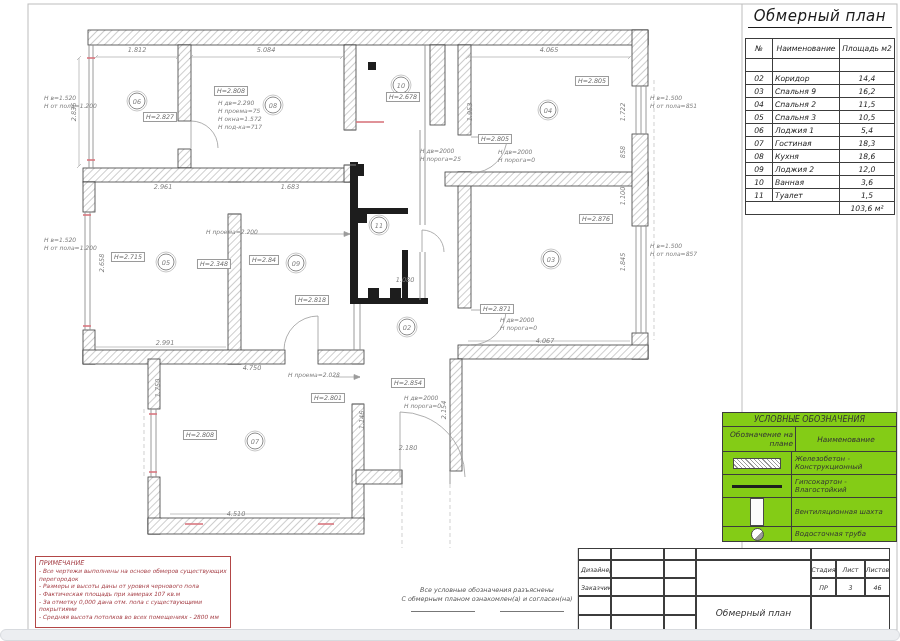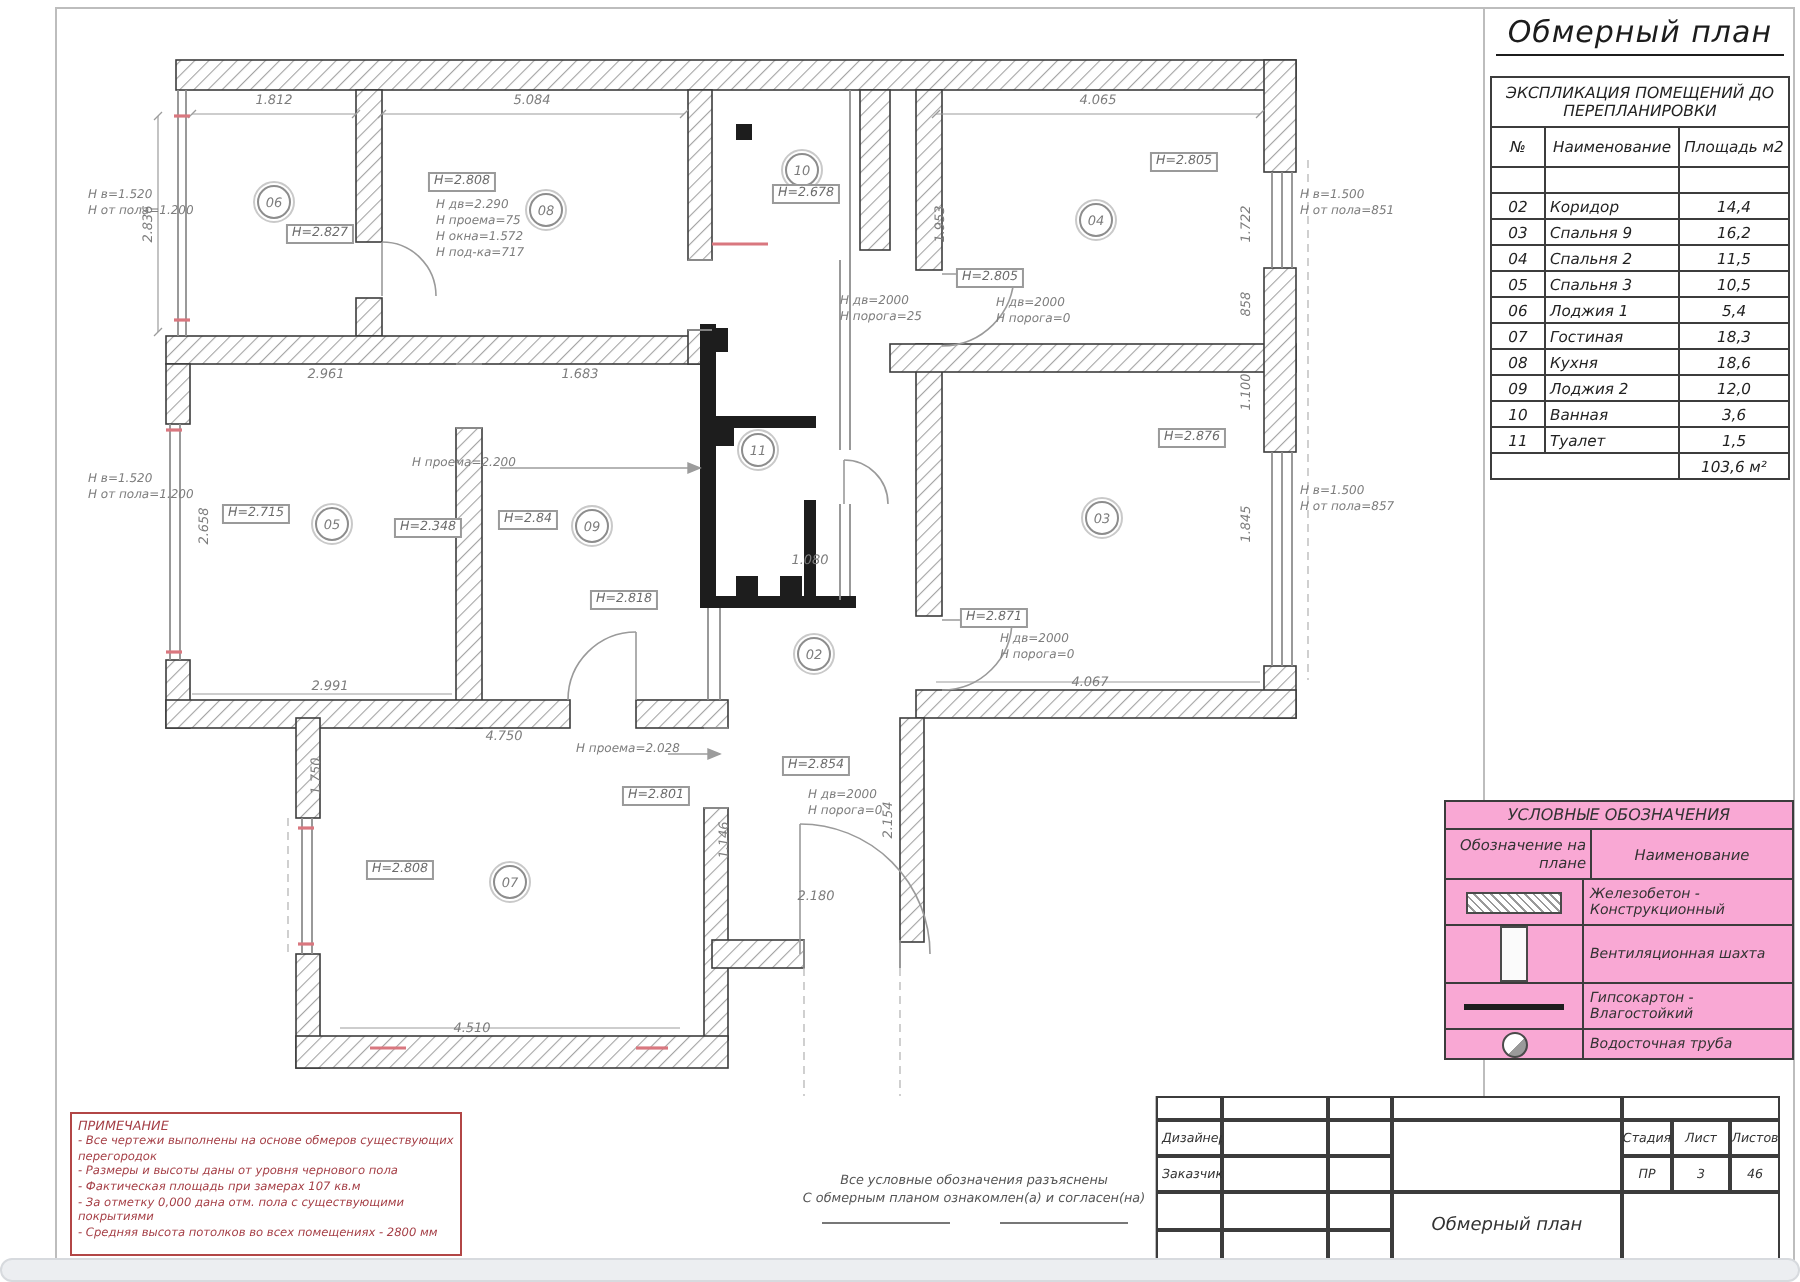--- a/index.html
+++ b/index.html
@@ -24,21 +24,21 @@
        color:#1c1c1c;border-bottom:1.4px solid #1c1c1c;padding:0 6px 2px;letter-spacing:.5px}
   
   #explication{position:absolute;left:745px;top:38px;width:150px;border-collapse:collapse}
   #explication td,#explication th{border:0.8px solid #3c3c3c;font:italic 7.6px "DejaVu Sans",sans-serif;
        color:#222;padding:0 2px;height:12px;background:#fff}
   #explication .ttl{height:24px;text-align:center;font-size:7.8px}
   #explication .hdr td{text-align:center;height:19px}
   #explication td.c{text-align:center}
   #explication td.r{text-align:center}
   
-  #legend{position:absolute;left:722px;top:400px;width:173px;border:0.9px solid #3c3c3c;background:#f9a8d4}
+  #legend{position:absolute;left:722px;top:412px;width:173px;border:0.9px solid #3c3c3c;background:#84cc16}
   #legend .lt{border-bottom:0.9px solid #3c3c3c;text-align:center;
        font:italic 8px "DejaVu Sans",sans-serif;padding:2px 0}
   #legend .lhdr{display:flex;border-bottom:0.9px solid #3c3c3c}
   #legend .lhdr div{font:italic 7.4px "DejaVu Sans",sans-serif;text-align:right;
        padding:3px 2px;display:flex;align-items:center;justify-content:center}
   #legend .c1{width:68px;border-right:0.9px solid #3c3c3c;flex:none}
   #legend .c2{flex:1}
   #legend .lrow{display:flex;border-bottom:0.9px solid #3c3c3c}
   #legend .lrow:last-child{border-bottom:none}
   #legend .lrow .c1{display:flex;align-items:center;justify-content:center}
@@ -286,23 +286,20 @@
       <div class="anno" style="left: 404px; top: 394px;">H дв=2000
 H порога=0</div>
       <div class="anno" style="left: 206px; top: 228px;">H проема=2.200</div>
       <div class="anno" style="left: 288px; top: 371px;">H проема=2.028</div>
     </div>
 
   <div id="sheetTitle">Обмерный план</div>
 
   <table id="explication">
     <tbody>
-      <tr>
-          <td class="ttl" colspan="3">ЭКСПЛИКАЦИЯ ПОМЕЩЕНИЙ ДО ПЕРЕПЛАНИРОВКИ</td>
-        </tr>
       <tr class="hdr">
         <td style="width:22px">№</td>
         <td style="width:62px">Наименование</td>
         <td>Площадь м2</td>
       </tr>
     </tbody>
     <tbody>
         <tr>
           <td class="c"></td>
           <td></td>
@@ -376,30 +373,30 @@
     <div>
         <div class="lrow">
           <div class="c1">
             <div class="sym-concrete-hatch"></div>
           </div>
           <div class="c2">Железобетон -
 Конструкционный</div>
         </div>
         <div class="lrow">
           <div class="c1">
-            <div class="sym-vent-shaft"></div>
-          </div>
-          <div class="c2">Вентиляционная шахта</div>
-        </div>
-        <div class="lrow">
-          <div class="c1">
             <div class="sym-thick-line"></div>
           </div>
           <div class="c2">Гипсокартон -
 Влагостойкий</div>
+        </div>
+        <div class="lrow">
+          <div class="c1">
+            <div class="sym-vent-shaft"></div>
+          </div>
+          <div class="c2">Вентиляционная шахта</div>
         </div>
         <div class="lrow">
           <div class="c1">
             <div class="sym-drain-pipe"></div>
           </div>
           <div class="c2">Водосточная труба</div>
         </div>
       </div>
   </div>
 

